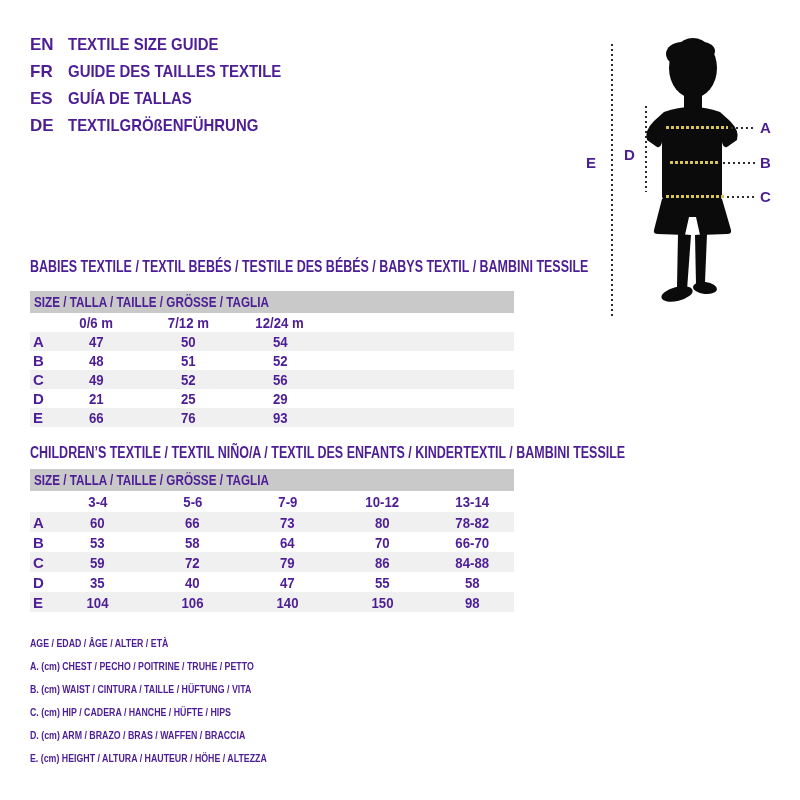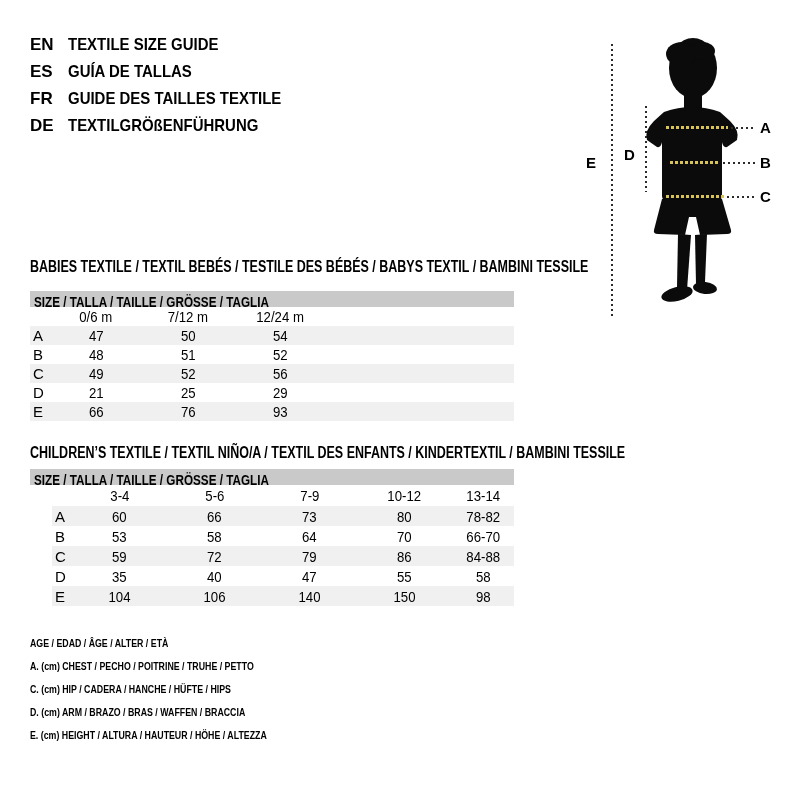--- a/index.html
+++ b/index.html
@@ -1,40 +1,40 @@
 <!DOCTYPE html>
 <html><head>
 <meta charset="utf-8">
 <style>
   html,body { margin:0; padding:0; }
   .page {
     position:relative; width:800px; height:800px; background:#ffffff;
-    font-family:"Liberation Sans", sans-serif; color:#000000; overflow:hidden;
+    font-family:"Liberation Sans", sans-serif; color:#4c1d95; overflow:hidden;
   }
   .abs { position:absolute; }
 
   
   .cx  { display:inline-block; transform:scaleX(0.88); transform-origin:0 50%; white-space:nowrap; }
   .cxc { display:inline-block; transform:scaleX(0.88); transform-origin:50% 50%; white-space:nowrap; }
   .cxt { display:inline-block; transform:scaleX(0.78); transform-origin:0 50%; white-space:nowrap; }
 
   
   .lang-block { left:30px; top:31px; }
   .lang-row { display:flex; height:27px; align-items:center; font-size:17px; font-weight:700; }
   .lang-code { width:38px; flex:0 0 38px; }
 
   
   .section-title { font-size:16px; font-weight:700; line-height:18px; }
 
   
   .tbl { width:484px; font-size:15px; }
-  .tbl .bar { height:16px; background:#c9c9c9; line-height:22px; padding-left:4px; font-weight:700; font-size:15px; }
-  .tbl .row { display:grid; align-items:center; }
+  .tbl .bar { height:22px; background:#c9c9c9; line-height:22px; padding-left:4px; font-weight:700; font-size:15px; }
+  .tbl .row { display:grid; align-items:center;font-weight:bold; }
   .tbl-babies .row { grid-template-columns:20px 92px 92px 92px 1fr; height:19px; }
-  .tbl-children .row { grid-template-columns:20px 95px 95px 95px 95px 1fr; height:20px;margin-left:22px; }
+  .tbl-children .row { grid-template-columns:20px 95px 95px 95px 95px 1fr; height:20px; }
   .tbl-babies .row.head { height:19px; }
   .tbl-children .row.head { height:21px; }
   .tbl .cell { text-align:center; }
   .tbl .cell.lbl { text-align:left; padding-left:3px; }
   .tbl .row.stripe { background:#f0f0f0; }
 
   
   .legend-block { left:30px; top:632px; font-size:10px; font-weight:700; }
   .legend-line { height:23px; line-height:23px; }
 
@@ -49,26 +49,26 @@
 <body>
 
 <div class="page">
 
   <div class="abs lang-block">
     <div class="lang-row">
       <span class="lang-code">EN</span>
       <span class="cx">TEXTILE SIZE GUIDE</span>
     </div>
     <div class="lang-row">
+      <span class="lang-code">FR</span>
+      <span class="cx">GUIDE DES TAILLES TEXTILE</span>
+    </div>
+    <div class="lang-row">
       <span class="lang-code">ES</span>
       <span class="cx">GUÍA DE TALLAS</span>
-    </div>
-    <div class="lang-row">
-      <span class="lang-code">FR</span>
-      <span class="cx">GUIDE DES TAILLES TEXTILE</span>
     </div>
     <div class="lang-row">
       <span class="lang-code">DE</span>
       <span class="cx">TEXTILGRÖßENFÜHRUNG</span>
     </div>
   </div>
 
   <svg class="abs fig-svg" style="left:630px; top:28px;" width="130" height="290" viewBox="0 0 130 290">
     <g fill="#0b0b0b">
       <ellipse cx="63" cy="40" rx="24" ry="30"></ellipse>
@@ -201,18 +201,19 @@
       <div class="cell"><span class="cxc">106</span></div>
       <div class="cell"><span class="cxc">140</span></div>
       <div class="cell"><span class="cxc">150</span></div>
       <div class="cell"><span class="cxc">98</span></div>
     </div>
   </div>
 
   <div class="abs legend-block">
     <div class="legend-line"><span class="cx">AGE / EDAD / ÂGE / ALTER / ETÀ</span></div>
     <div class="legend-line"><span class="cx">A. (cm) CHEST / PECHO / POITRINE / TRUHE / PETTO</span></div>
+    <div class="legend-line"><span class="cx">B. (cm) WAIST / CINTURA / TAILLE / HÜFTUNG / VITA</span></div>
     <div class="legend-line"><span class="cx">C. (cm) HIP / CADERA / HANCHE / HÜFTE / HIPS</span></div>
     <div class="legend-line"><span class="cx">D. (cm) ARM / BRAZO / BRAS / WAFFEN / BRACCIA</span></div>
     <div class="legend-line"><span class="cx">E. (cm) HEIGHT / ALTURA / HAUTEUR / HÖHE / ALTEZZA</span></div>
   </div>
 
 </div>
 
 </body></html>

